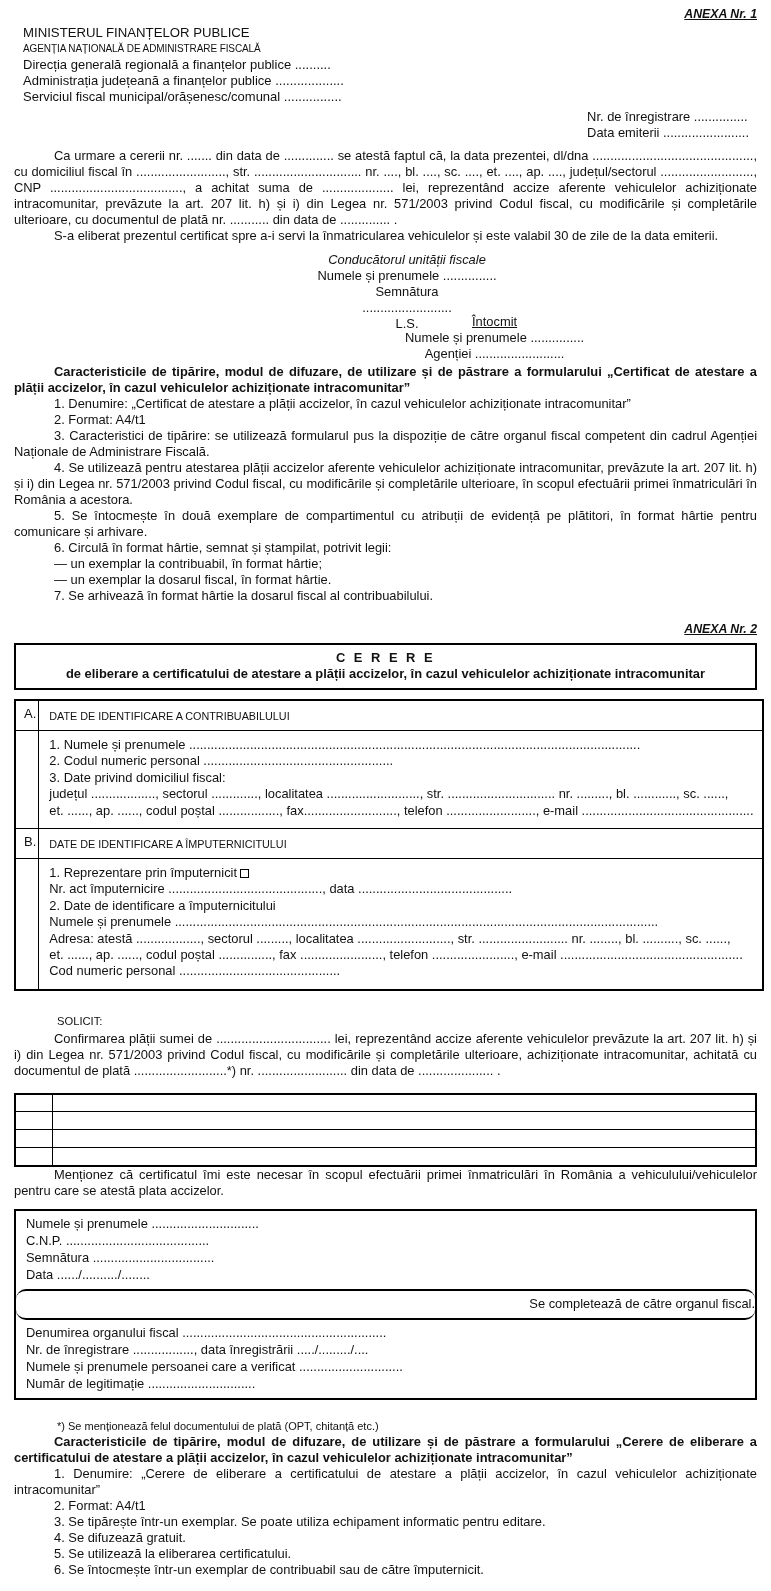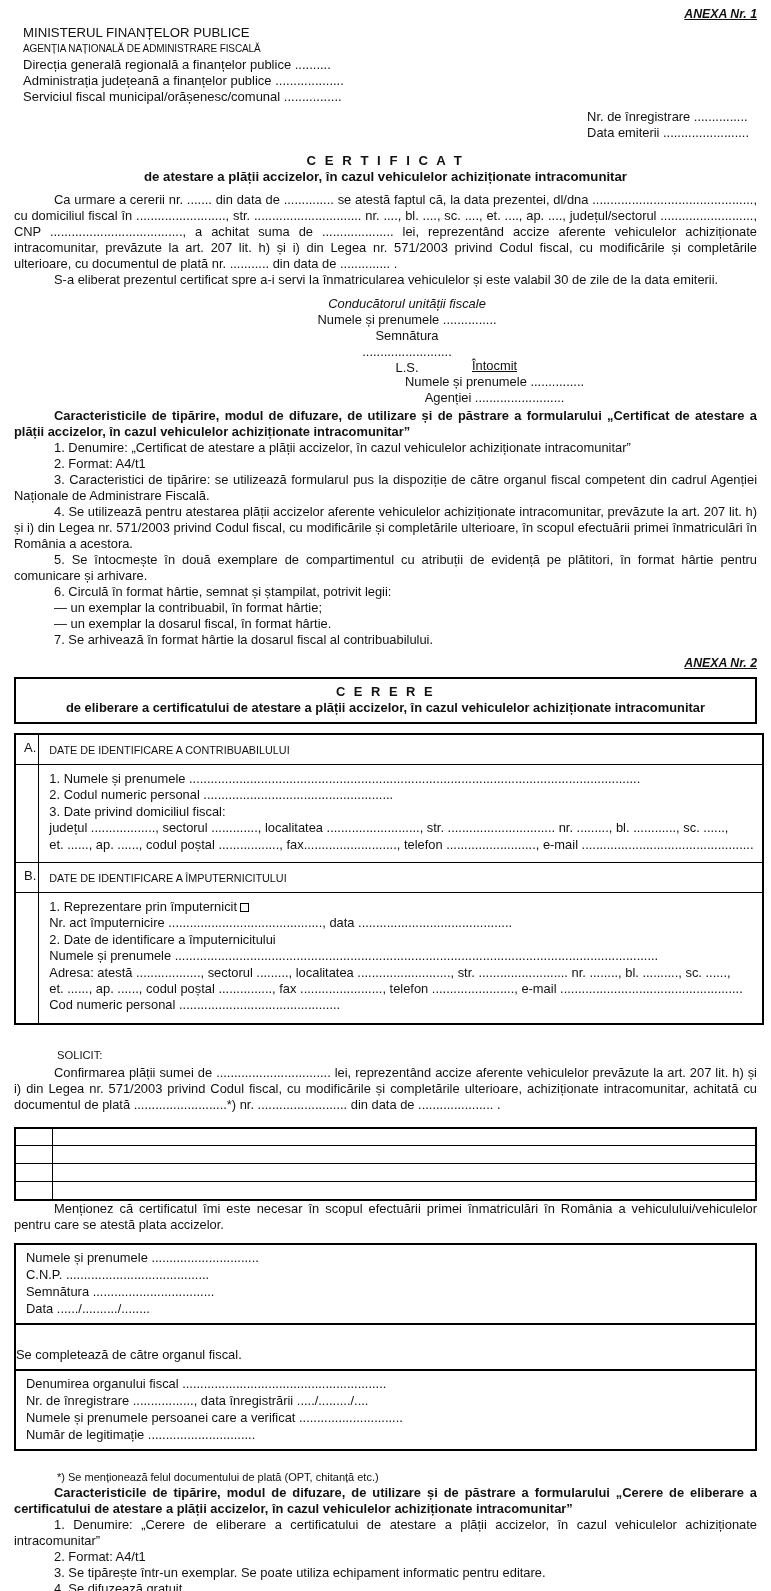--- a/index.html
+++ b/index.html
@@ -30,21 +30,21 @@
   p.first { margin-top: 7px; }
 
   .sig-block { position: relative; margin-top: 8px; height: 112px; text-align: center; }
   .sig-left { margin-left: 43px; }
   .sig-left .role { font-style: italic; }
   .sig-right { position: absolute; left: 391px; top: 62px; }
   .sig-right .made { text-decoration: underline; }
 
   .bold-head { font-weight: bold; margin-top: 9px; }
 
-  .anexa2 { margin-top: 7px; margin-bottom: 6px; }
+  .anexa2 { margin-top: 17px; margin-bottom: 6px; }
 
   .titlebox {
     border: 2px solid #000; text-align: center; font-weight: bold;
     padding: 5px 20px 6px 20px; margin-top: 2px;
   }
   .titlebox .t1 { letter-spacing: 2.5px; }
 
   table.form { width: 100%; border-collapse: collapse; margin-top: 9px; }
   table.form, table.form td { border: 1px solid #000; }
   table.form { border-width: 2px; }
@@ -64,22 +64,23 @@
   table.empty, table.empty td { border: 1px solid #000; }
   table.empty { border-width: 2px; }
   table.empty td { height: 18px; }
   table.empty td.c1 { width: 37px; }
 
   .mention { margin-top: 16px; }
 
   .signbox { border: 2px solid #000; margin-top: 10px; }
   .signbox .sec { padding: 4px 10px 6px 10px; }
   .signbox .organ-head {
-    text-align: left; border-top: 2px solid #000; border-bottom: 2px solid #000;
-    padding: 22px 0 6px 0;
+    text-align: right; border-top: 2px solid #000; border-bottom: 2px solid #000;
+    padding: 5px 0 6px 0;
+    border-radius: 10px;
   }
   .signbox .fline { line-height: 17px; }
 
   .footnote { margin: 18px 0 0 43px; font-size: 11px; }
 
   .list p { margin: 0; }
 </style>
 </head>
 <body>
 
@@ -93,24 +94,20 @@
     <div class="h3">Direcția generală regională a finanțelor publice ..........</div>
     <div class="h3">Administrația județeană a finanțelor publice ...................</div>
     <div class="h3">Serviciul fiscal municipal/orășenesc/comunal ................</div>
   </div>
 
   <div class="regblock">
     <div>Nr. de înregistrare ...............</div>
     <div>Data emiterii ........................</div>
   </div>
 
-  <div class="doc-title">
-    <div class="t1">C E R T I F I C A T</div>
-    <div class="t2">de atestare a plății accizelor, în cazul vehiculelor achiziționate intracomunitar</div>
-  </div>
 
   <p class="just first">Ca urmare a cererii nr. ....... din data de .............. se atestă faptul că, la data prezentei, dl/dna ............................................., cu domiciliul fiscal în ........................., str. .............................. nr. ...., bl. ...., sc. ...., et. ...., ap. ...., județul/sectorul .........................., CNP ....................................., a achitat suma de .................... lei, reprezentând accize aferente vehiculelor achiziționate intracomunitar, prevăzute la art. 207 lit. h) și i) din Legea nr. 571/2003 privind Codul fiscal, cu modificările și completările ulterioare, cu documentul de plată nr. ........... din data de .............. .</p>
   <p class="just">S-a eliberat prezentul certificat spre a-i servi la înmatricularea vehiculelor și este valabil 30 de zile de la data emiterii.</p>
 
   <div class="sig-block">
     <div class="sig-left">
       <div class="role">Conducătorul unității fiscale</div>
       <div>Numele și prenumele ...............</div>
       <div>Semnătura</div>
       <div>.........................</div>

